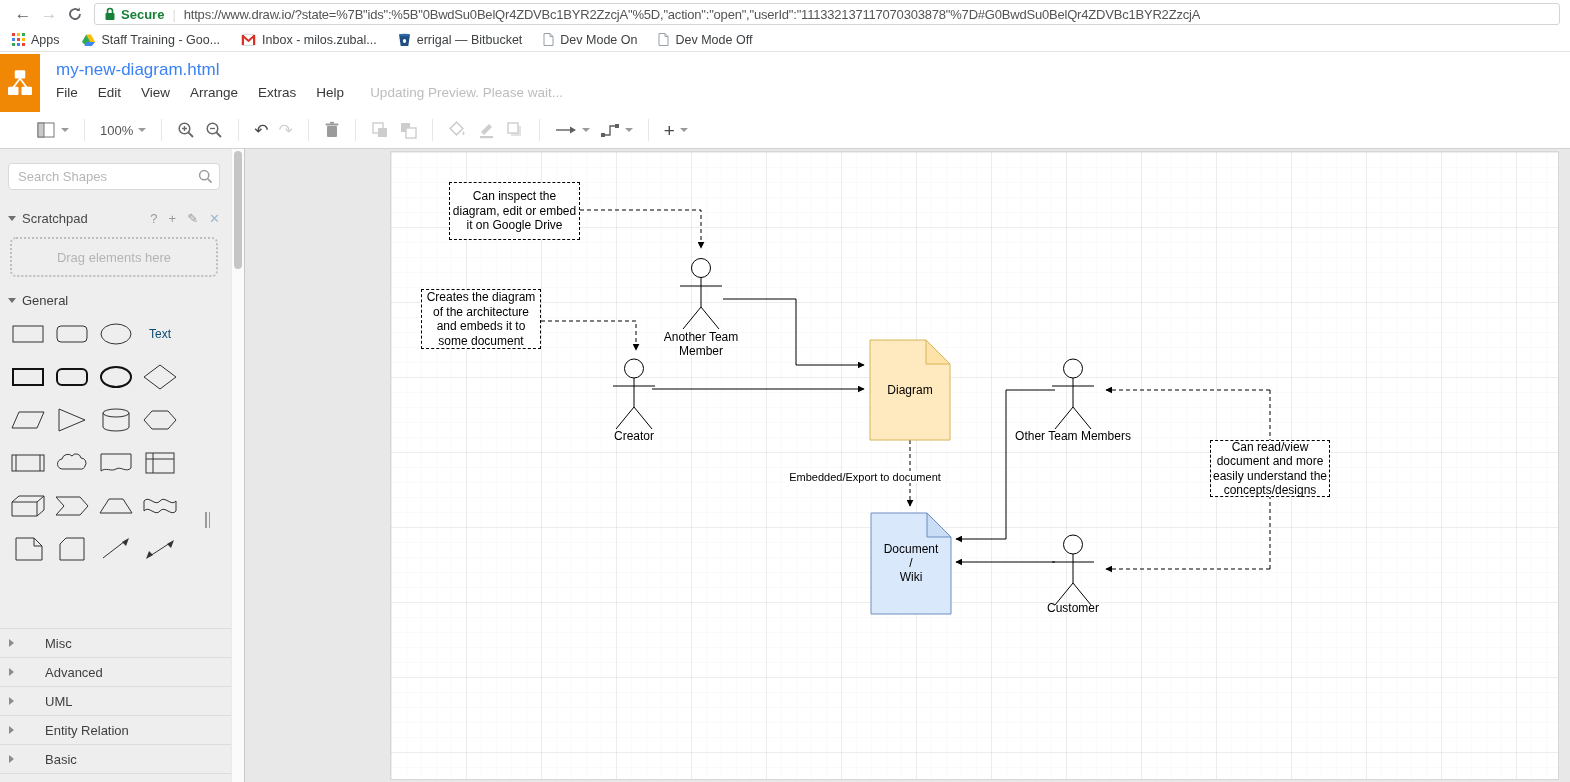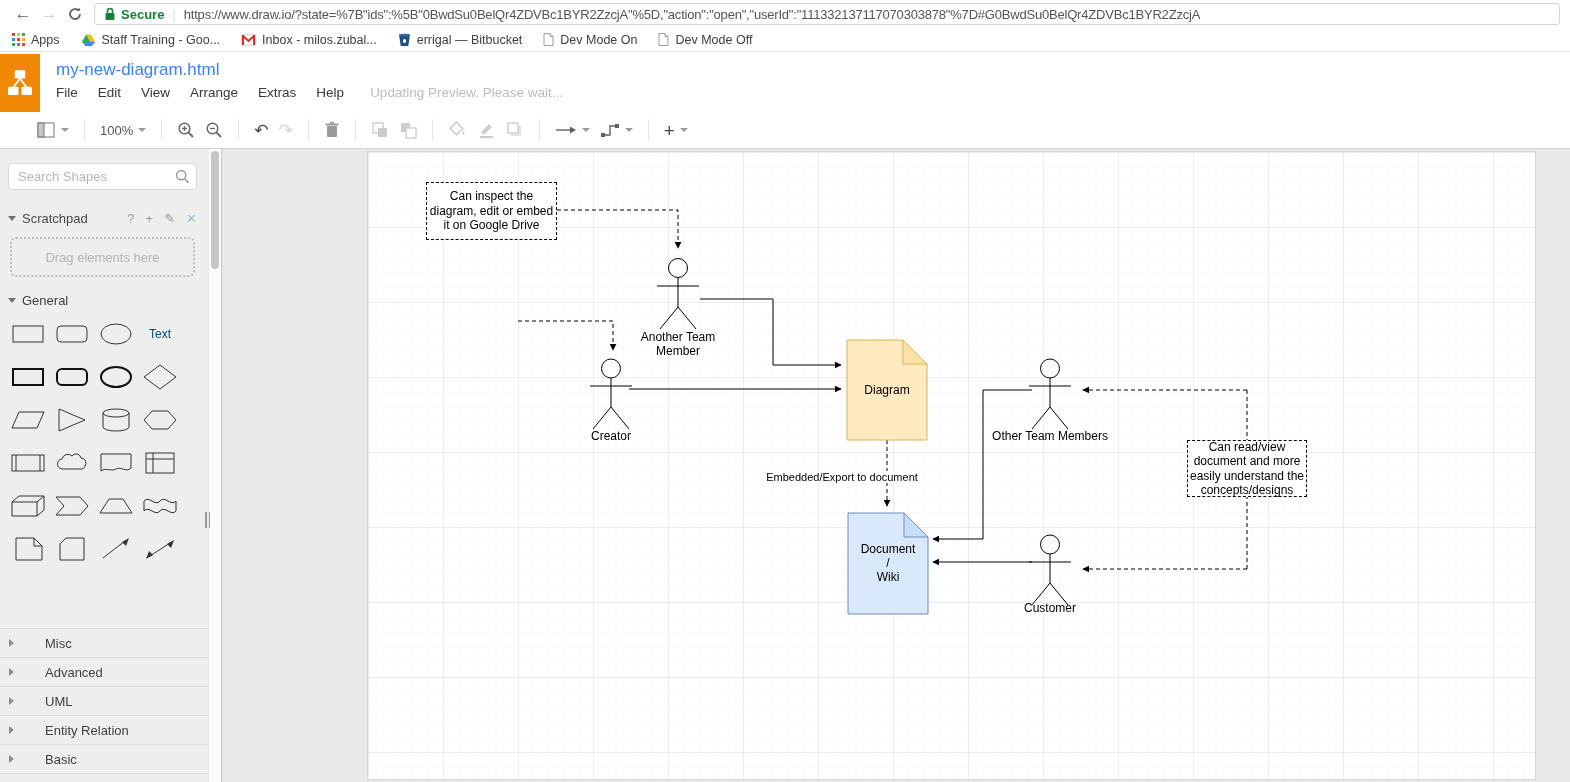--- a/index.html
+++ b/index.html
@@ -38,21 +38,21 @@
   .tb-sep { width:1px; height:22px; background:#e6e6e6; margin:0 10px; }
   .caret { width:0; height:0; border-left:4px solid transparent; border-right:4px solid transparent;
            border-top:4px solid #9a9a9a; margin-left:2px; }
   .zoom-label { font-size:13px; color:#555; }
   .uch { font-family:"DejaVu Sans", sans-serif; font-size:17px; line-height:1; }
   .undo-g { color:#4a4a4a; } .redo-g { color:#d2d2d2; }
   .plus-g { font-size:19px; color:#4a4a4a; line-height:1; }
 
   
   .main { position:absolute; top:149px; left:0; right:0; bottom:0; display:flex; }
-  .sidebar { width:222px; background:#eeeeee; border-right:1px solid #c8c8c8; position:relative;
+  .sidebar { width:245px; background:#eeeeee; border-right:1px solid #c8c8c8; position:relative;
              overflow:hidden; flex:none; }
   .search-wrap { position:relative; margin:14px 24px 0 8px; }
   .search-input { width:100%; height:27px; border:1px solid #d9d9d9; border-radius:4px; background:#fff;
                   padding:0 26px 0 9px; font-size:13px; color:#444;
                   font-family:"Liberation Sans", sans-serif; }
   .search-input::placeholder { color:#b6b6b6; }
   .search-ico { position:absolute; right:7px; top:6px; }
   .pad-head { display:flex; align-items:center; margin:21px 24px 0 8px; font-size:13px; color:#484848; }
   .tri-down { width:0; height:0; border-left:4px solid transparent; border-right:4px solid transparent;
               border-top:5px solid #6f6f6f; margin-right:6px; }
@@ -542,20 +542,24 @@
 
         <g>
           <path d="M626 364 H682 L706 388 V465 H626 Z" fill="#dae8fc" stroke="#6c8ebf"></path>
           <path d="M682 364 V388 H706 Z" fill="#c9ddf7" stroke="#6c8ebf"></path>
         </g>
       </svg>
 
       <div class="ann" style="left:204px; top:33px; width:131px; height:58px;">Can inspect the
 diagram, edit or embed
 it on Google Drive</div>
+      <div class="ann" style="left:176px; top:140px; width:120px; height:60px;">Creates the diagram
+of the architecture
+and embeds it to
+some document</div>
       <div class="ann" style="left:965px; top:291px; width:120px; height:57px;">Can read/view
 document and more
 easily understand the
 concepts/designs</div>
 
       <div class="nlabel" style="left:396px; top:181px; width:120px;">Another Team
 Member</div>
       <div class="nlabel" style="left:329px; top:280px; width:120px;">Creator</div>
       <div class="nlabel" style="left:748px; top:280px; width:160px;">Other Team Members</div>
       <div class="nlabel" style="left:768px; top:452px; width:120px;">Customer</div>

